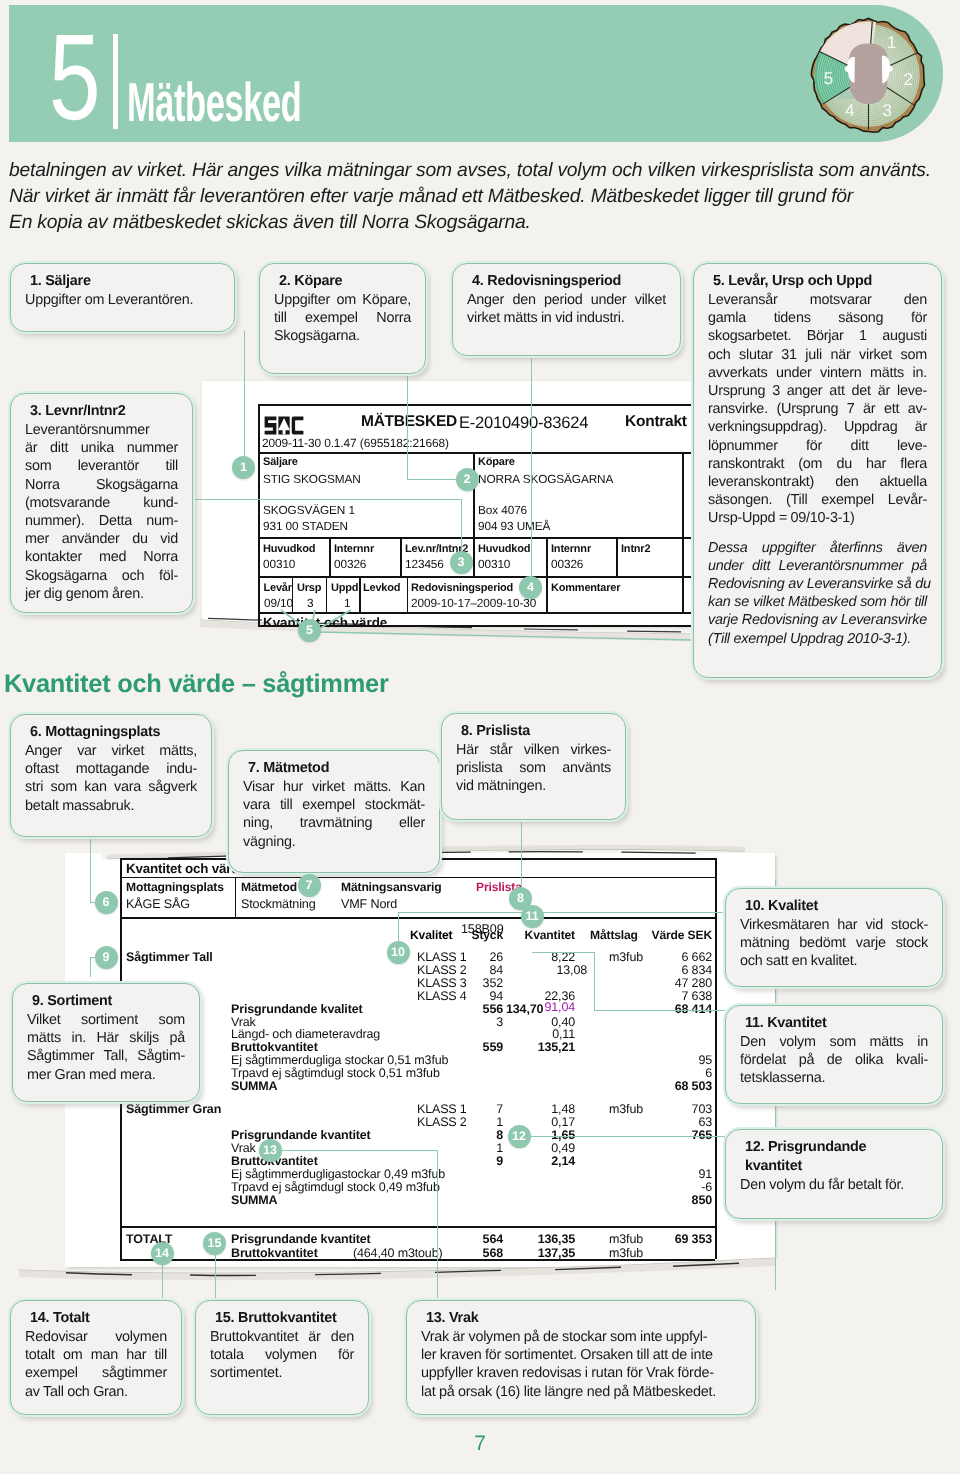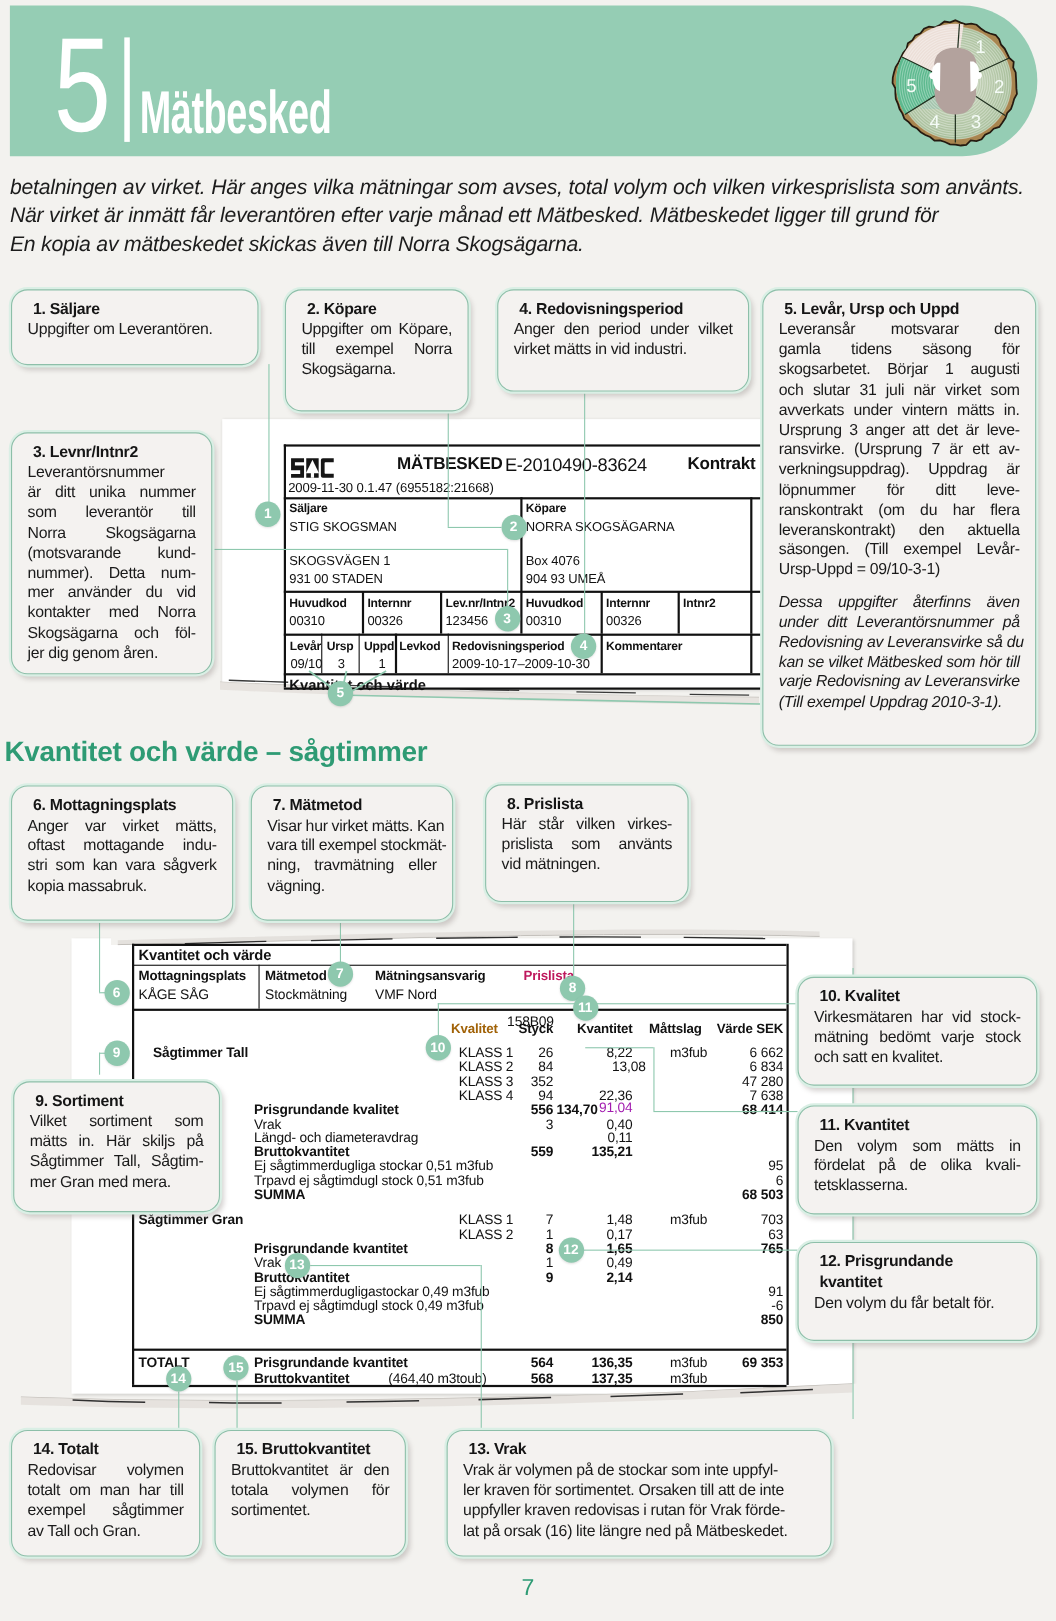--- a/index.html
+++ b/index.html
@@ -190,24 +190,24 @@
 <div>varje Redovisning av Leveransvirke</div>
 <div>(Till exempel Uppdrag 2010-3-1).</div>
 </div>
 </div>
 <div class="abs cbox" style="left:10px;top:714px;width:202px;min-height:123px;">
 <div class="h" style="">6. Mottagningsplats</div>
 <div class="p jl">
 <div>Anger var virket mätts,</div>
 <div>oftast mottagande indu-</div>
 <div>stri som kan vara sågverk</div>
-<div>kopia massabruk.</div>
-</div>
-</div>
-<div class="abs cbox" style="left:228px;top:714px;width:184px;min-height:123px;">
+<div>betalt massabruk.</div>
+</div>
+</div>
+<div class="abs cbox" style="left:228px;top:750px;width:212px;min-height:123px;">
 <div class="h" style="">7. Mätmetod</div>
 <div class="p jl">
 <div>Visar hur virket mätts. Kan</div>
 <div>vara till exempel stockmät-</div>
 <div>ning, travmätning eller</div>
 <div>vägning.</div>
 </div>
 </div>
 <div class="abs cbox" style="left:441px;top:713px;width:185px;min-height:107px;">
 <div class="h" style="">8. Prislista</div>
@@ -414,26 +414,26 @@
 <div class="abs" style="left:235.0px;top:877.0px;width:1.4px;height:40.0px;background:#111;z-index:14;"></div>
 <div class="abs" style="left:126.0px;top:861.0px;z-index:15;font-size:13.4px;color:#111;white-space:nowrap;font-weight:700;letter-spacing:-0.2px;">Kvantitet och värde</div>
 <div class="abs" style="left:126.0px;top:880.0px;z-index:15;font-size:12.1px;color:#111;white-space:nowrap;letter-spacing:-0.15px;font-weight:700;">Mottagningsplats</div>
 <div class="abs" style="left:126.0px;top:897.0px;z-index:15;font-size:12.6px;color:#111;white-space:nowrap;letter-spacing:-0.15px;">KÅGE SÅG</div>
 <div class="abs" style="left:241.0px;top:880.0px;z-index:15;font-size:12.1px;color:#111;white-space:nowrap;letter-spacing:-0.15px;font-weight:700;">Mätmetod</div>
 <div class="abs" style="left:241.0px;top:897.0px;z-index:15;font-size:12.6px;color:#111;white-space:nowrap;letter-spacing:-0.15px;">Stockmätning</div>
 <div class="abs" style="left:341.0px;top:880.0px;z-index:15;font-size:12.1px;color:#111;white-space:nowrap;letter-spacing:-0.15px;font-weight:700;">Mätningsansvarig</div>
 <div class="abs" style="left:341.0px;top:897.0px;z-index:15;font-size:12.6px;color:#111;white-space:nowrap;letter-spacing:-0.15px;">VMF Nord</div>
 <div class="abs" style="left:476px;top:880.0px;z-index:15;font-size:12.1px;color:#be185d;white-space:nowrap;letter-spacing:-0.15px;font-weight:700;">Prislista</div>
 <div class="abs" style="left:461.0px;top:922px;z-index:15;font-size:12.6px;color:#111;white-space:nowrap;letter-spacing:-0.15px;">158B09</div>
-<div class="abs" style="left:410.0px;top:928.0px;z-index:15;font-size:12.1px;color:#a16207;white-space:nowrap;letter-spacing:-0.15px;font-weight:700;">Kvalitet</div>
+<div class="abs" style="left:410.0px;top:928.0px;z-index:15;font-size:12.1px;color:#000000;white-space:nowrap;letter-spacing:-0.15px;font-weight:700;">Kvalitet</div>
 <div class="abs" style="left:452.0px;top:928.0px;width:51.0px;text-align:right;z-index:15;font-size:12.1px;color:#111;white-space:nowrap;letter-spacing:-0.15px;font-weight:700;">Styck</div>
 <div class="abs" style="left:518.0px;top:928.0px;width:57.0px;text-align:right;z-index:15;font-size:12.1px;color:#111;white-space:nowrap;letter-spacing:-0.15px;font-weight:700;">Kvantitet</div>
 <div class="abs" style="left:590.0px;top:928.0px;z-index:15;font-size:12.1px;color:#111;white-space:nowrap;letter-spacing:-0.15px;font-weight:700;">Måttslag</div>
 <div class="abs" style="left:650.0px;top:928.0px;width:62.0px;text-align:right;z-index:15;font-size:12.1px;color:#111;white-space:nowrap;letter-spacing:-0.15px;font-weight:700;">Värde SEK</div>
-<div class="abs" style="left:126.0px;top:951.0px;z-index:15;font-size:12.5px;color:#111;white-space:nowrap;letter-spacing:-0.15px;line-height:13px;font-weight:700;margin-left:13px;">Sågtimmer Tall</div>
+<div class="abs" style="left:126.0px;top:951.0px;z-index:15;font-size:12.5px;color:#111;white-space:nowrap;letter-spacing:-0.15px;line-height:13px;font-weight:700;">Sågtimmer Tall</div>
 <div class="abs" style="left:417.0px;top:951.0px;z-index:15;font-size:12.5px;color:#111;white-space:nowrap;letter-spacing:-0.15px;line-height:13px;">KLASS 1</div>
 <div class="abs" style="left:452.0px;top:951.0px;width:51.0px;text-align:right;z-index:15;font-size:12.5px;color:#111;white-space:nowrap;letter-spacing:-0.15px;line-height:13px;">26</div>
 <div class="abs" style="left:506.0px;top:951.0px;width:69.0px;text-align:right;z-index:15;font-size:12.5px;color:#111;white-space:nowrap;letter-spacing:-0.15px;line-height:13px;">8,22</div>
 <div class="abs" style="left:609.0px;top:951.0px;z-index:15;font-size:12.5px;color:#111;white-space:nowrap;letter-spacing:-0.15px;line-height:13px;">m3fub</div>
 <div class="abs" style="left:651.0px;top:951.0px;width:61.0px;text-align:right;z-index:15;font-size:12.5px;color:#111;white-space:nowrap;letter-spacing:-0.15px;line-height:13px;">6 662</div>
 <div class="abs" style="left:417.0px;top:963.9px;z-index:15;font-size:12.5px;color:#111;white-space:nowrap;letter-spacing:-0.15px;line-height:13px;">KLASS 2</div>
 <div class="abs" style="left:452.0px;top:963.9px;width:51.0px;text-align:right;z-index:15;font-size:12.5px;color:#111;white-space:nowrap;letter-spacing:-0.15px;line-height:13px;">84</div>
 <div class="abs" style="left:518px;top:963.9px;width:69.0px;text-align:right;z-index:15;font-size:12.5px;color:#111;white-space:nowrap;letter-spacing:-0.15px;line-height:13px;">13,08</div>
 <div class="abs" style="left:651.0px;top:963.9px;width:61.0px;text-align:right;z-index:15;font-size:12.5px;color:#111;white-space:nowrap;letter-spacing:-0.15px;line-height:13px;">6 834</div>
 <div class="abs" style="left:417.0px;top:976.8px;z-index:15;font-size:12.5px;color:#111;white-space:nowrap;letter-spacing:-0.15px;line-height:13px;">KLASS 3</div>

